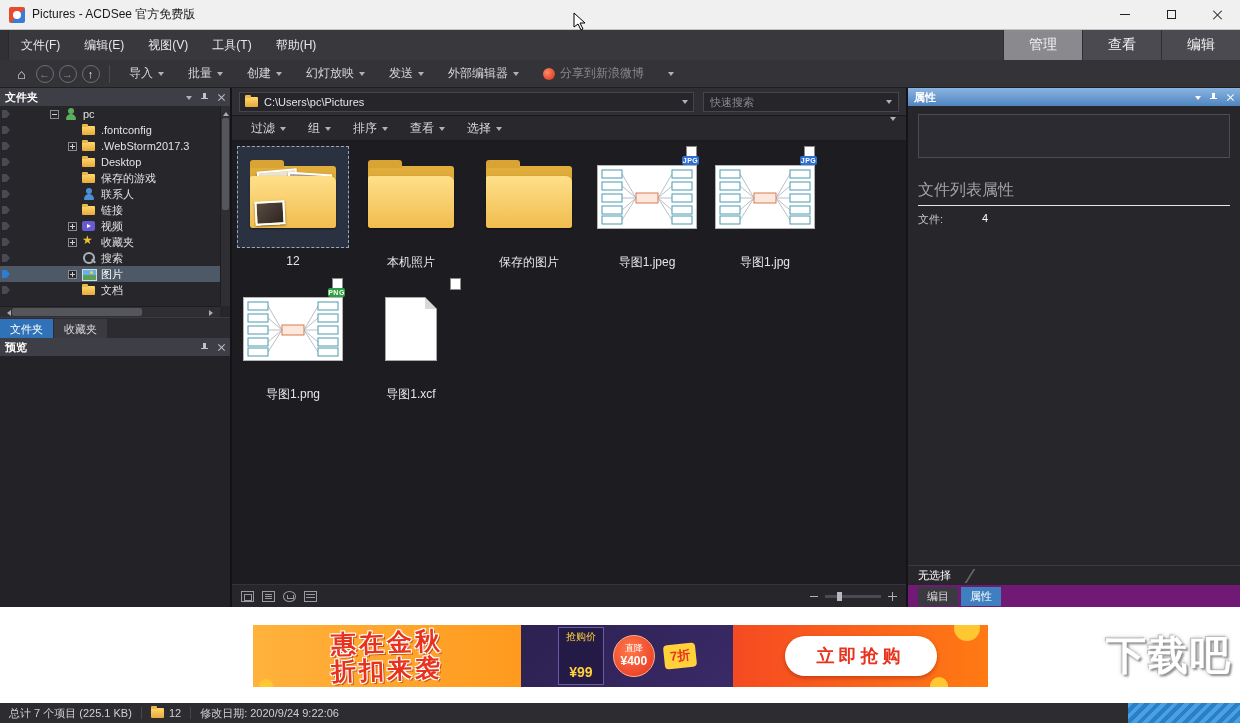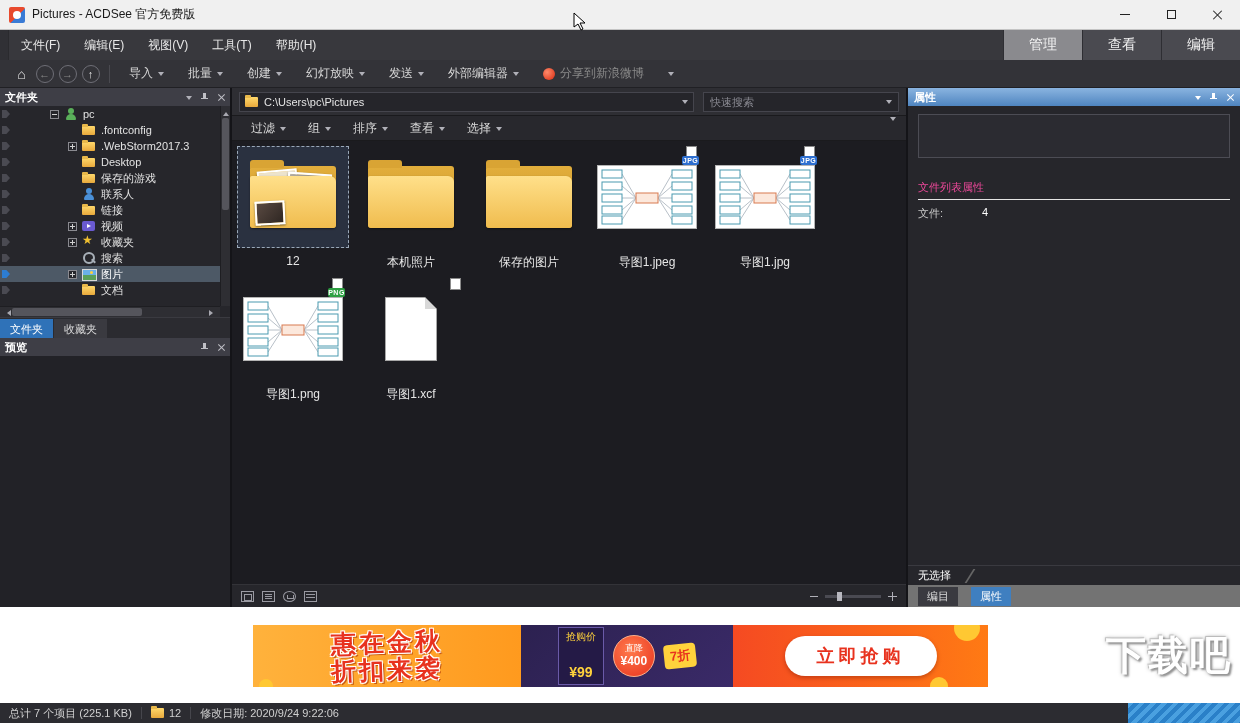--- a/index.html
+++ b/index.html
@@ -153,28 +153,28 @@
   .zthumb{position:absolute;left:12px;top:-3px;width:5px;height:9px;background:#b8b8c0;}
 
   
   .right-panel{position:absolute;top:88px;left:908px;width:332px;bottom:116px;display:flex;flex-direction:column;background:#26262b;}
   .prop-header{height:18px;background:linear-gradient(180deg,#8ab4e0,#4f85c0);display:flex;align-items:center;padding:0 6px;color:#fff;font-size:11px;font-weight:bold;flex:none;}
   .prop-header .pin-icon::before,.prop-header .pin-icon::after{background:#fff;}
   .prop-header .x-icon::before,.prop-header .x-icon::after{background:#fff;}
   .prop-header .cdown{border-top-color:#fff;}
   .prop-body{flex:1;padding:8px 10px 0 10px;color:#ddd;position:relative;}
   .empty-box{height:44px;background:#2b2b31;border:1px solid #4c4c54;}
-  .sec-title{margin-top:22px;font-size:11px;color:#ec4899;}
+  .sec-title{margin-top:22px;font-size:16px;color:#a3a3a3;}
   .sec-rule{margin-top:4px;height:1px;background:#e4e4e4;}
   .prow{display:flex;margin-top:6px;font-size:11px;}
   .prow .pl{width:64px;color:#c8c8c8;}
   .prow .pv{color:#fff;}
   .prop-footer{height:20px;display:flex;align-items:center;padding:0 10px;color:#fff;font-size:11px;border-top:1px solid #3a3a40;flex:none;}
   .slant{width:12px;height:14px;margin-left:8px;border-right:2px solid #666;transform:skewX(-32deg);}
-  .prop-tabs{height:22px;display:flex;align-items:center;padding:0 10px;gap:13px;background:#737373;flex:none;}
+  .prop-tabs{height:22px;display:flex;align-items:center;padding:0 10px;gap:3px;background:#701a75;flex:none;}
   .ptab{padding:2px 9px;font-size:11px;color:#ddd;background:#3a3a40;}
   .ptab.active{background:#3f7fc0;color:#fff;}
 
   
   .ad-area{position:absolute;top:607px;left:0;right:0;height:96px;background:#ffffff;}
   .banner{position:absolute;left:253px;top:18px;width:735px;height:62px;display:flex;overflow:hidden;background:linear-gradient(90deg,#ffb23c,#ff7a14);}
   .banner-left{width:268px;position:relative;display:flex;flex-direction:column;align-items:center;justify-content:center;background:linear-gradient(90deg,#ffb23c,#ff9a1e);}
   .hl{font-size:25px;font-weight:bold;color:#e8321e;line-height:1.08;letter-spacing:3px;transform:rotate(-2deg);text-shadow:-1px -1px 0 #fff,1px -1px 0 #fff,-1px 1px 0 #fff,1px 1px 0 #fff,2px 2px 0 #c85a10;}
   .banner-mid{width:212px;background:linear-gradient(135deg,#2c2150,#3a2a68);display:flex;align-items:center;justify-content:center;gap:9px;}
   .chip1{display:flex;flex-direction:column;align-items:center;background:#241a46;border:1px solid #6a5aa8;padding:3px 7px;color:#ffd23c;font-size:10px;line-height:1.2;gap:21px;}

